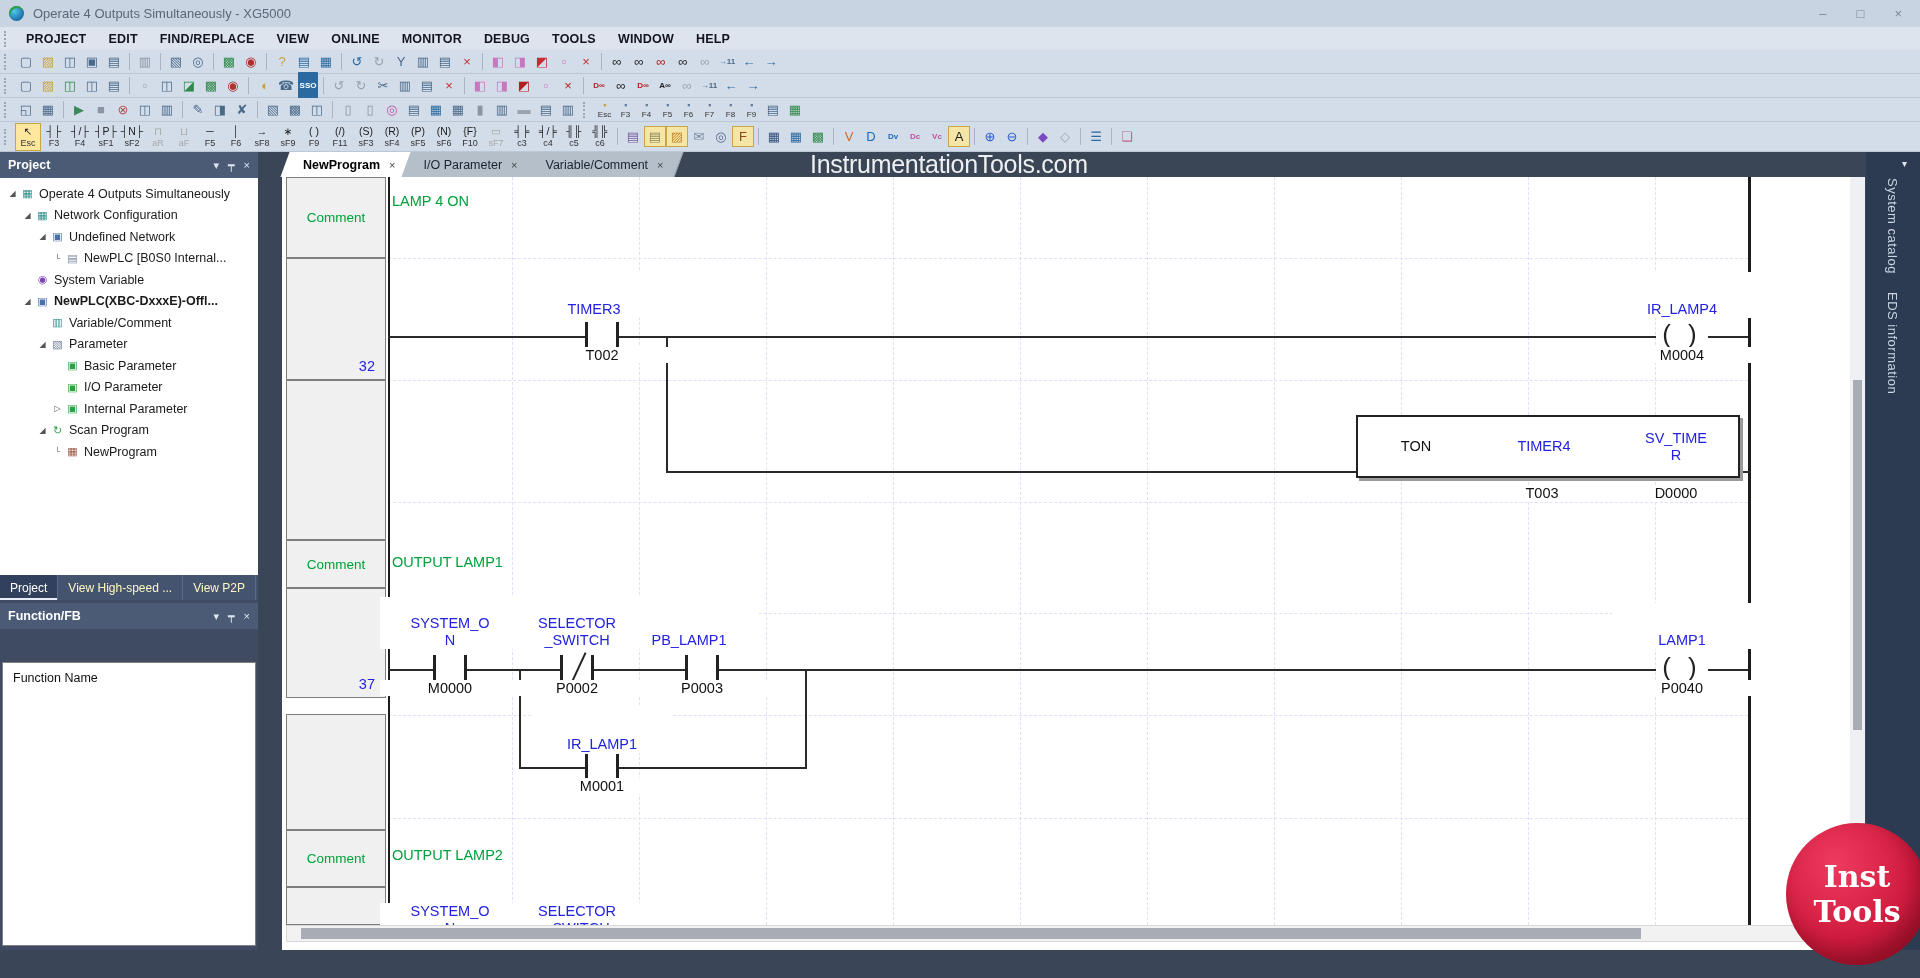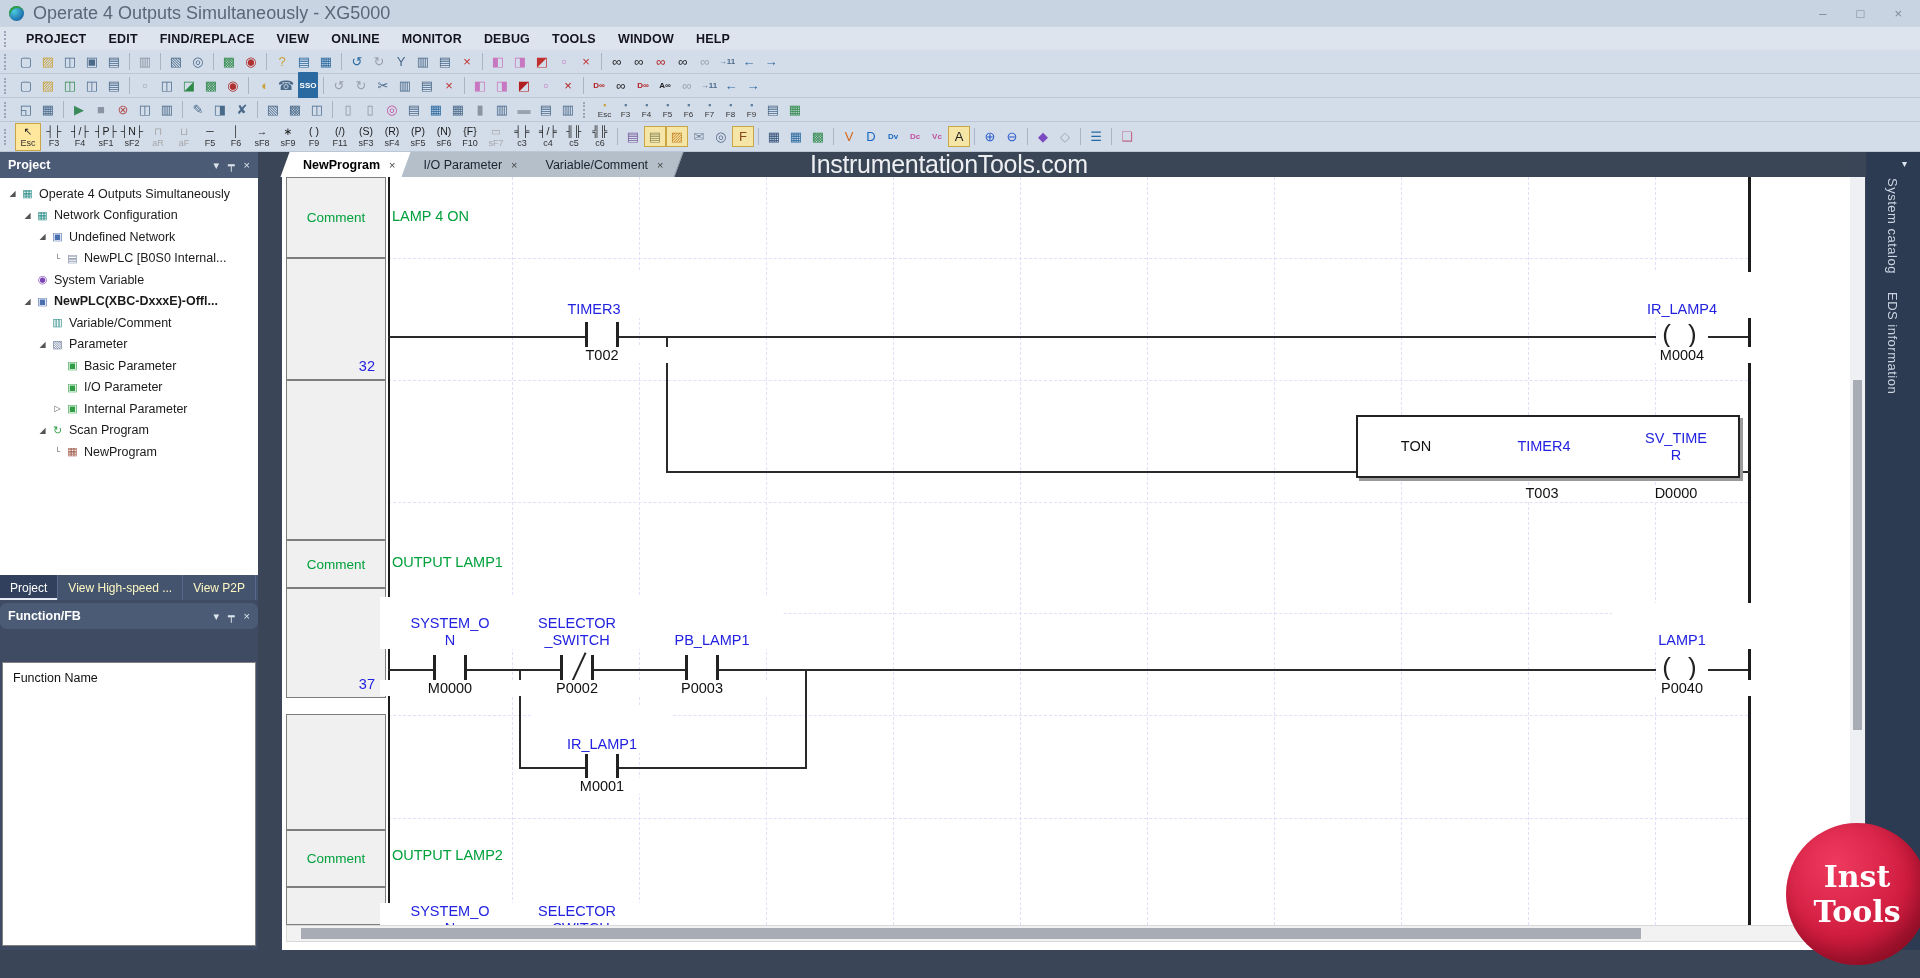--- a/index.html
+++ b/index.html
@@ -2,21 +2,21 @@
 <html><head>
 <meta charset="utf-8">
 <style>
   * { margin:0; padding:0; box-sizing:border-box; }
   html,body { width:1920px; height:978px; overflow:hidden; font-family:"Liberation Sans", sans-serif; background:#3a4658; }
   #app { position:relative; width:1920px; height:978px; }
 
   
   #titlebar { position:absolute; left:0; top:0; width:1920px; height:27px; background:#c9d4e2; display:flex; align-items:center; }
   #app-icon { width:15px; height:15px; border-radius:50%; margin-left:9px; background:radial-gradient(circle at 35% 35%, #4ec9e0, #1b6fae 70%); box-shadow:1px 2px 0 #2f9e44 inset; }
-  #win-title { margin-left:9px; font-size:18px; color:#5b6678; }
+  #win-title { margin-left:9px; font-size:13px; color:#5b6678; }
   #win-controls { margin-left:auto; display:flex; gap:30px; margin-right:18px; color:#7e8896; font-size:13px; }
   #win-controls span { cursor:default; }
 
   
   #menubar { position:absolute; left:0; top:27px; width:1920px; height:23px; background:#dde4ee; display:flex; align-items:center; }
   .grip { width:5px; height:16px; margin:0 6px 0 4px; border-left:2px dotted #9aa6b8; }
   .menu-item { padding:0 11px; font-size:12.5px; font-weight:600; color:#14141e; letter-spacing:.2px; }
 
   
   .tbrow { position:absolute; left:0; width:1920px; background:#d3dce9; border-bottom:1px solid #bcc7d6; display:flex; align-items:center; }
@@ -45,21 +45,21 @@
   .ph-icons { margin-left:auto; display:flex; gap:9px; margin-right:8px; font-weight:normal; font-size:11px; color:#dfe5ee; }
   #tree { position:absolute; left:0; top:26px; width:258px; height:397px; background:#fff; overflow:hidden; padding-top:5px; }
   .trow { height:21.5px; display:flex; align-items:center; font-size:12.5px; color:#1a1a1a; white-space:nowrap; }
   .texp { width:13px; font-size:8px; color:#555; text-align:center; flex:none; }
   .tico { width:17px; font-size:11px; text-align:center; flex:none; }
   .tlabel { margin-left:3px; }
   .trow.bold .tlabel { font-weight:bold; }
   #panel-tabs { position:absolute; left:0; top:423px; width:258px; height:25px; background:#44536e; display:flex; align-items:stretch; }
   .ptab { padding:0 10px; display:flex; align-items:center; font-size:12px; color:#fef9c3; border-right:1px solid #58688a; white-space:nowrap; overflow:hidden; }
   .ptab.active { background:#31405c; color:#fff; box-shadow:inset 0 -2px 0 #e8edf5; }
-  #fn-header { position:absolute; left:0; top:451px; width:258px;border-radius:7px; }
+  #fn-header { position:absolute; left:0; top:451px; width:258px; }
   #fn-controls { position:absolute; left:0; top:477px; width:258px; height:31px; background:#e2e6ee; }
   #fn-combo { position:absolute; left:3px; top:3px; width:213px; height:24px; background:#f7f7f7; border:1px solid #a8a8a8; font-size:12px; color:#555; display:flex; align-items:center; padding:0 6px; }
   #fn-combo .chev { margin-left:auto; color:#888; font-size:10px; }
   #fn-edit { position:absolute; left:220px; top:3px; width:36px; height:24px; background:#f0f0f0; border:1px solid #a8a8a8; font-size:12px; color:#555; display:flex; align-items:center; justify-content:center; }
   #fn-list { position:absolute; left:2px; top:510px; width:254px; height:284px; background:#fff; border:1px solid #808080; }
   #fn-list-header { padding:8px 0 0 10px; font-size:12.5px; color:#111; }
 
   
   #editor-wrap { position:absolute; left:282px; top:0; width:1568px; height:798px; }
   #tabstrip { position:absolute; left:0; top:0; width:1568px; height:25px; background:#3a4656; }
@@ -622,21 +622,21 @@
 
         <div class="gcell gcomment" style="top:0;height:81px">Comment</div>
         <div class="gcell gnum" style="top:81px;height:122px">32</div>
         <div class="gcell" style="top:203px;height:160px"></div>
         <div class="gcell gcomment" style="top:363px;height:48px">Comment</div>
         <div class="gcell gnum" style="top:411px;height:110px">37</div>
         <div class="gcell" style="top:537px;height:116px"></div>
         <div class="gcell gcomment" style="top:653px;height:57px">Comment</div>
         <div class="gcell" style="top:710px;height:38px"></div>
 
-        <div class="comment-text" style="left:110px;top:31px">LAMP 4 ON</div>
+        <div class="comment-text" style="left:110px;top:16px">LAMP 4 ON</div>
         <div class="comment-text" style="left:110px;top:377px">OUTPUT LAMP1</div>
         <div class="comment-text" style="left:110px;top:670px">OUTPUT LAMP2</div>
 
         <div class="wire" style="left:106px;top:159px;width:1360px;height:2px"></div>
         <div class="wire" style="left:384px;top:159px;width:2px;height:137px"></div>
         <div class="wire" style="left:384px;top:294px;width:692px;height:2px"></div>
         <div class="wire" style="left:1456px;top:294px;width:12px;height:2px"></div>
 
         <div class="lbl" style="left:242px;top:95px;height:46px">TIMER3</div>
         <div class="contact" style="left:303px;top:145px"></div>
@@ -665,21 +665,21 @@
         <div class="contact" style="left:151px;top:478px"></div>
         <div class="dev" style="left:98px;top:503px">M0000</div>
 
         <div class="lbl" style="left:225px;top:420px;height:52px">SELECTOR
 _SWITCH</div>
         <div class="contact" style="left:278px;top:478px">
             <span class="diag"></span>
           </div>
         <div class="dev" style="left:225px;top:503px">P0002</div>
 
-        <div class="lbl" style="left:360px;top:420px;height:52px">PB_LAMP1</div>
+        <div class="lbl" style="left:337px;top:420px;height:52px">PB_LAMP1</div>
         <div class="contact" style="left:403px;top:478px"></div>
         <div class="dev" style="left:350px;top:503px">P0003</div>
 
         <div class="lbl" style="left:1330px;top:426px;height:46px">LAMP1</div>
         <div class="coil" style="left:1374px;top:479px">(  )</div>
         <div class="dev" style="left:1330px;top:503px">P0040</div>
 
         <div class="lbl" style="left:250px;top:530px;height:46px">IR_LAMP1</div>
         <div class="contact" style="left:303px;top:577px"></div>
         <div class="dev" style="left:250px;top:601px">M0001</div>

